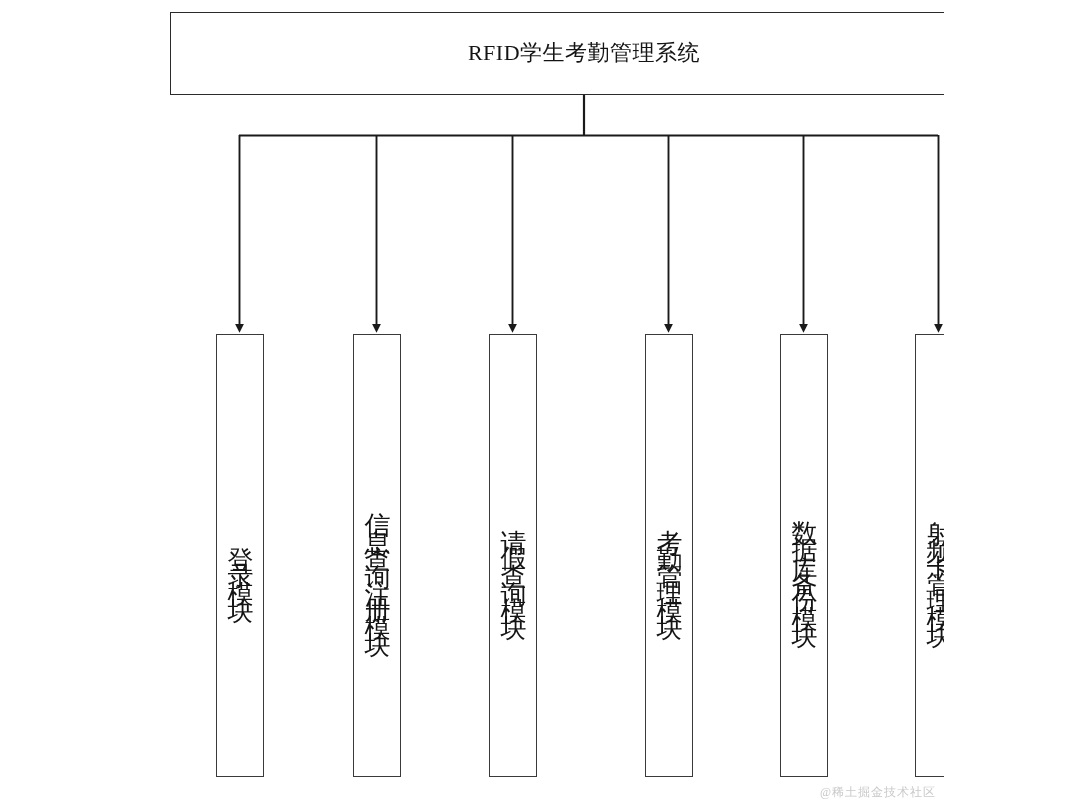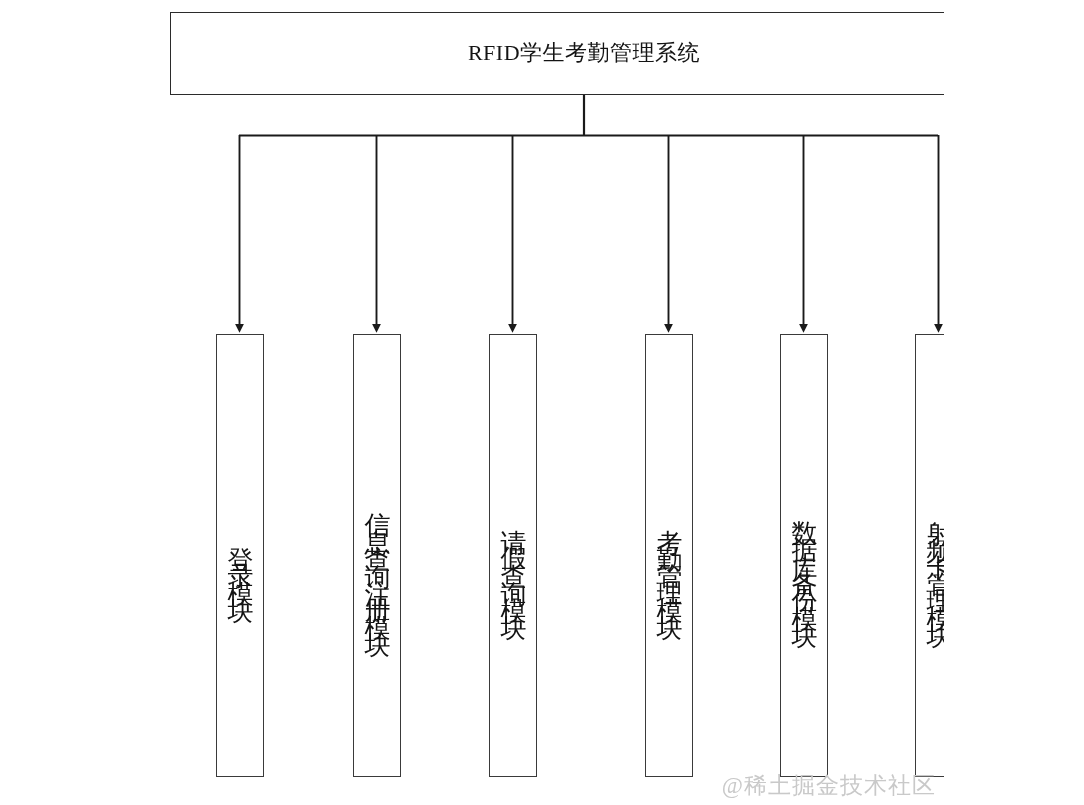--- a/index.html
+++ b/index.html
@@ -78,21 +78,21 @@
     white-space: nowrap;
     
     margin-top: 8px;
   }
 
   
   .watermark {
     position: absolute;
     right: 8px;
     bottom: 4px;
-    font-size: 23px;
+    font-size: 12px;
     color: #c9c9c9;
     letter-spacing: 1px;
     user-select: none;
     font-family: "Liberation Serif", "DejaVu Serif", serif;
     white-space: nowrap;
   }
 </style>
 </head>
 <body>
 

